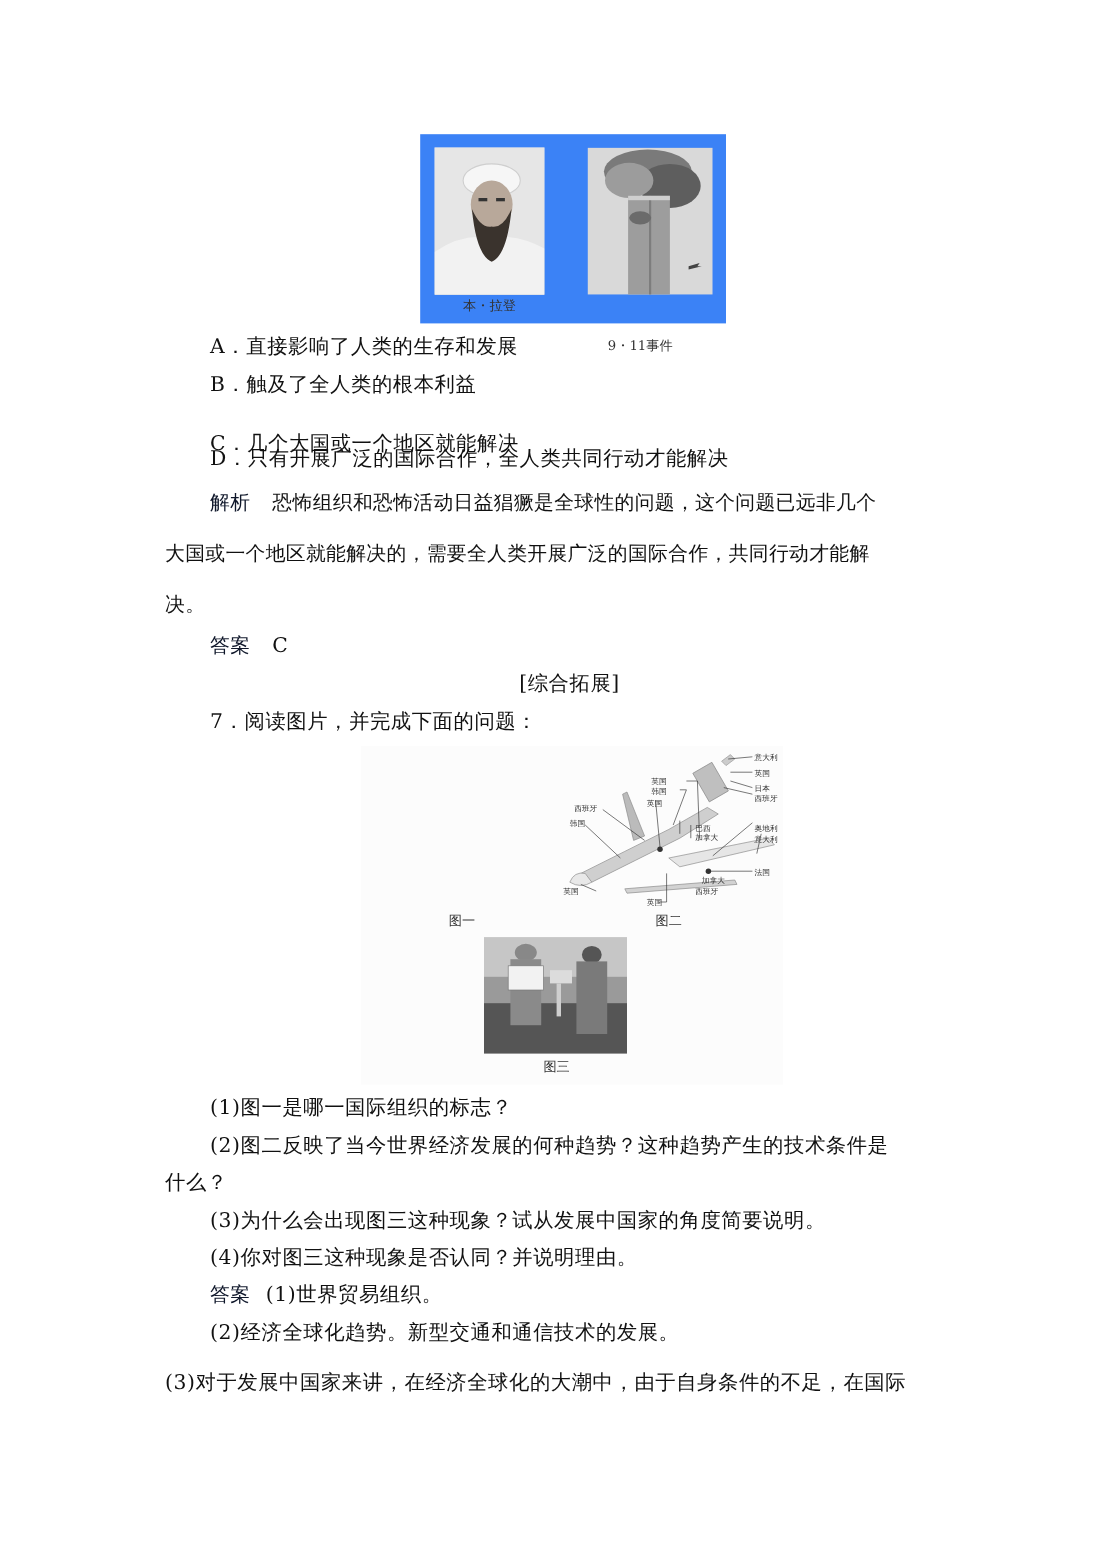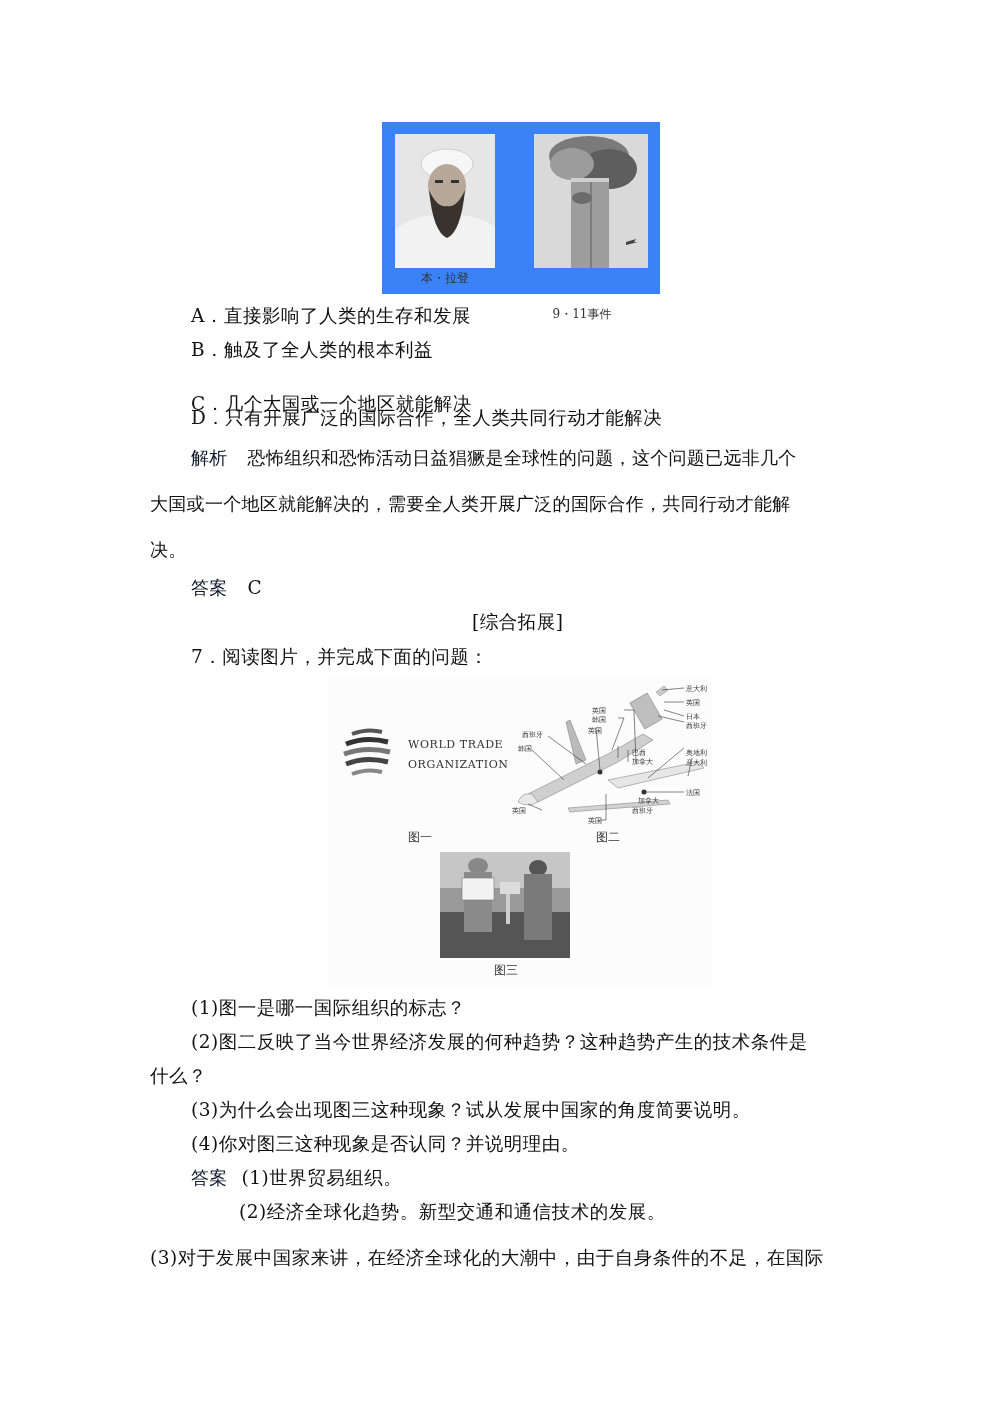--- a/index.html
+++ b/index.html
@@ -75,31 +75,20 @@
 <div class="line" style="left:191px; top:576px;">
   <span class="red sans">答案</span><span style="display:inline-block; width:20px;"></span><span>C</span>
 </div>
 
 <div class="line" style="left:472px; top:610px;">[综合拓展]</div>
 
 <div class="line" style="left:191px; top:645px;">7．阅读图片，并完成下面的问题：</div>
 
 <div class="fig-box" style="left:328px; top:678px; width:384px; height:308px; background:#fcfcfc;">
 
-  <div class="abs" style="left:10px; top:46px; width:170px; height:60px;">
-    <svg width="56" height="56" viewBox="0 0 56 56" style="position:absolute; left:0; top:0;">
-      <path d="M14 10 Q30 4 44 8" stroke="#555" stroke-width="4" fill="none"></path>
-      <path d="M8 20 Q28 12 50 18" stroke="#333" stroke-width="5" fill="none"></path>
-      <path d="M6 30 Q28 22 52 28" stroke="#777" stroke-width="5" fill="none"></path>
-      <path d="M8 40 Q28 32 50 38" stroke="#444" stroke-width="5" fill="none"></path>
-      <path d="M14 50 Q30 44 44 48" stroke="#888" stroke-width="4" fill="none"></path>
-    </svg>
-    <div class="abs" style="left:70px; top:14px; font-size:11px; letter-spacing:0.6px; color:#333;">WORLD TRADE</div>
-    <div class="abs" style="left:70px; top:34px; font-size:11px; letter-spacing:0.6px; color:#333;">ORGANIZATION</div>
-  </div>
   <div class="figlabel" style="left:80px; top:151px;">图一</div>
 
   <div class="abs" style="left:180px; top:4px; width:204px; height:144px;">
     <svg width="204" height="144" viewBox="0 0 204 144" style="position:absolute; left:0; top:0;">
 
       <path d="M20 112 L60 92 L100 72 L135 52 L145 58 L110 80 L70 100 L30 120 Z" fill="#cfcfcf" stroke="#888" stroke-width="0.6"></path>
       <path d="M10 120 Q14 110 24 112 L30 120 Q20 126 10 120 Z" fill="#e8e8e8" stroke="#888" stroke-width="0.6"></path>
 
       <path d="M58 40 L62 38 L78 78 L68 82 Z" fill="#bbb" stroke="#888" stroke-width="0.6"></path>
 
@@ -170,14 +159,14 @@
 
 <div class="line" style="left:191px; top:996px;">(1)图一是哪一国际组织的标志？</div>
 <div class="line" style="left:191px; top:1030px;">(2)图二反映了当今世界经济发展的何种趋势？这种趋势产生的技术条件是</div>
 <div class="line" style="left:150px; top:1064px;">什么？</div>
 <div class="line" style="left:191px; top:1098px;">(3)为什么会出现图三这种现象？试从发展中国家的角度简要说明。</div>
 <div class="line" style="left:191px; top:1132px;">(4)你对图三这种现象是否认同？并说明理由。</div>
 
 <div class="line" style="left:191px; top:1166px;">
   <span class="red sans">答案</span><span style="display:inline-block; width:14px;"></span><span>(1)世界贸易组织。</span>
 </div>
-<div class="line" style="left:191px; top:1200px;margin-left:48px;">(2)经济全球化趋势。新型交通和通信技术的发展。</div>
+<div class="line" style="left:191px; top:1200px;">(2)经济全球化趋势。新型交通和通信技术的发展。</div>
 <div class="line" style="left:150px; top:1246px;">(3)对于发展中国家来讲，在经济全球化的大潮中，由于自身条件的不足，在国际</div>
 
 </body></html>

